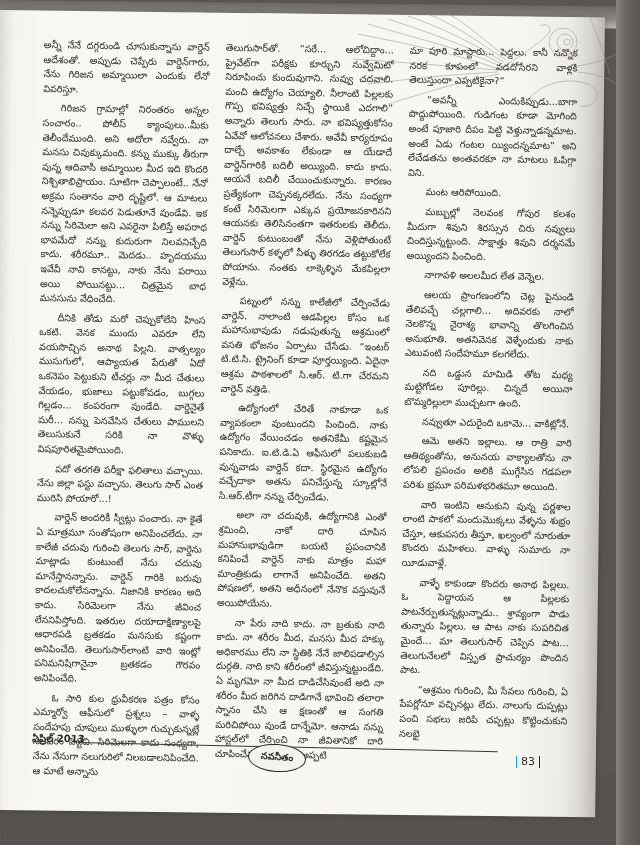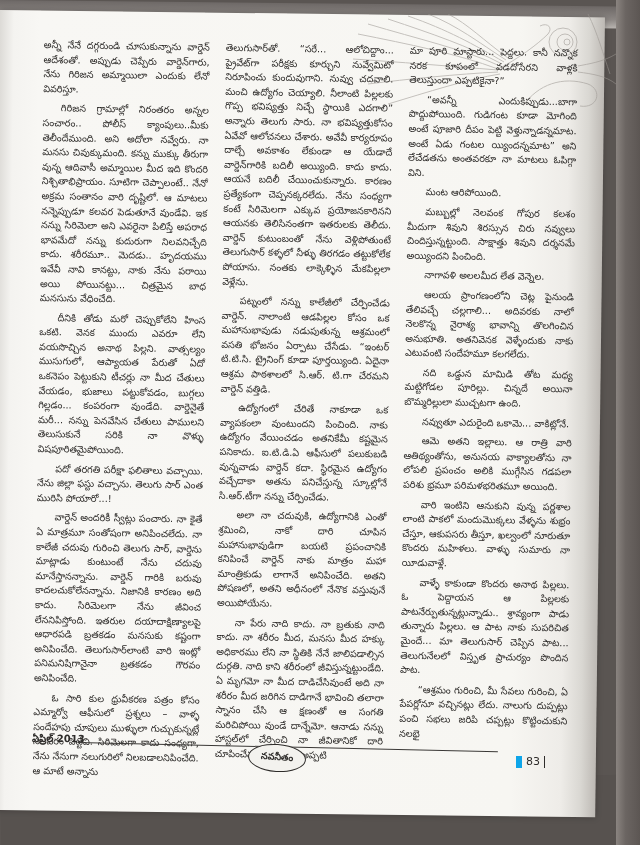--- a/index.html
+++ b/index.html
@@ -54,21 +54,21 @@
   .logo {
     position: absolute; left: 248px; top: 744px; width: 56px; height: 26px;
     border: 1.4px solid #2e2c2a; border-radius: 50%;
     background: #f3f2ee; display: flex; align-items: center; justify-content: center;
     font-size: 9.5px; font-weight: bold; color: #2e2c2a;
     transform: rotate(4deg);
   }
   .page-num {
     position: absolute; left: 516px; top: 756px;
     font-size: 11px; color: #2e2c2a;
-    border-left: 6px solid #0ea5e9; border-right: 1px solid #2e2c2a;
+    border-left: 1px solid #0ea5e9; border-right: 1px solid #2e2c2a;
     padding: 0 4px; line-height: 12px;
   }
 </style>
 </head>
 <body>
 
 <div class="scan-top"></div>
 <div class="bottom-dark"></div>
 
 <div class="page"></div>

